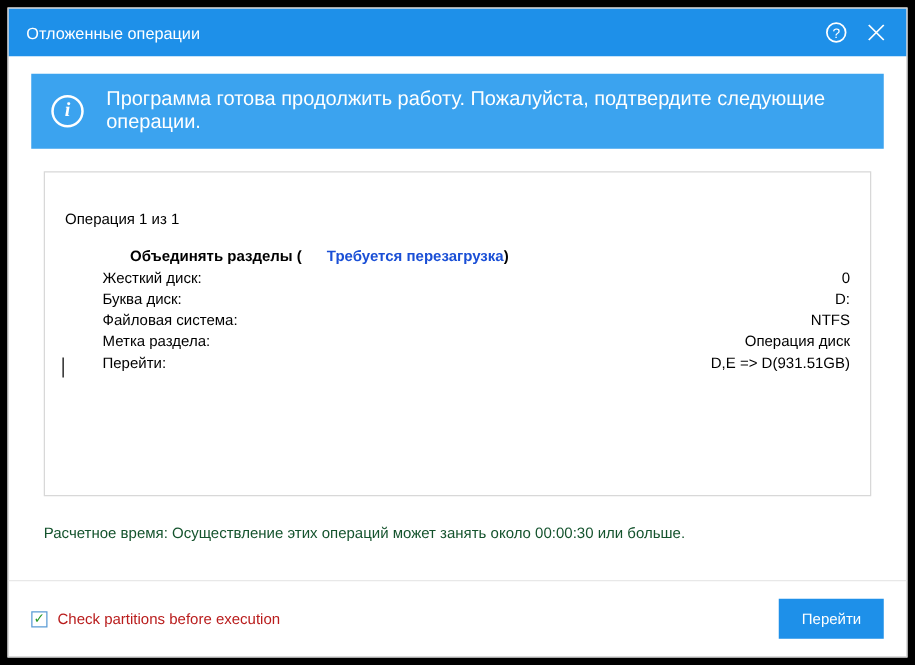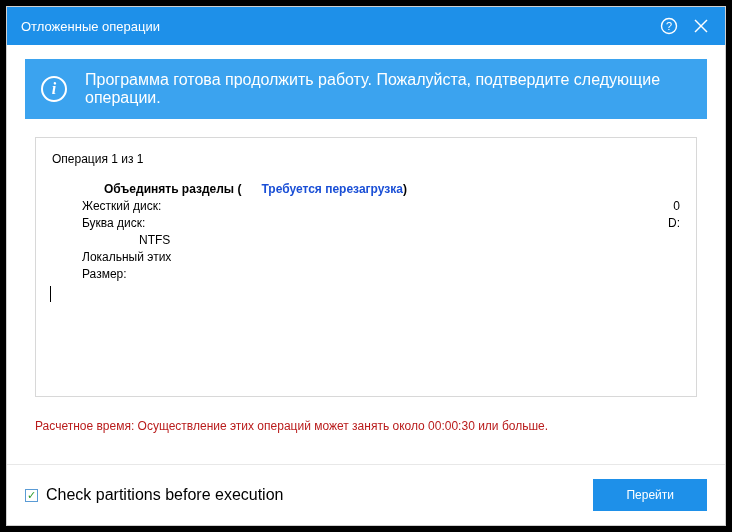--- a/index.html
+++ b/index.html
@@ -75,20 +75,21 @@
   margin: 18px 28px 0 28px;
   border: 1px solid #d8d8d8;
   padding: 14px 16px 14px 16px;
   height: 260px;
   font-size: 12px;
   color: #000;
   position: relative;
 }
 .op-counter {
   margin-bottom: 16px;
+  margin-top: 16px;
 }
 .op-title-row {
   margin-left: 4px;
 }
 .op-title {
   font-weight: bold;
   margin-left: 48px;
 }
 .op-title-paren {
   font-weight: bold;
@@ -115,21 +116,21 @@
   position: absolute;
   left: 14px;
   top: 148px;
   width: 1px;
   height: 16px;
   background: #000;
 }
 .estimate {
   margin: 22px 28px 0 28px;
   font-size: 12px;
-  color: #b91c1c;
+  color: #14532d;
 }
 .bottom-bar {
   margin-top: auto;
   border-top: 1px solid #e8e8e8;
   padding: 14px 18px;
   display: flex;
   align-items: center;
 }
 .checkbox-wrap {
   display: flex;
@@ -144,30 +145,30 @@
   align-items: center;
   justify-content: center;
   background: #fff;
 }
 .checkmark {
   color: #2a9a2a;
   font-size: 11px;
   line-height: 1;
 }
 .checkbox-label {
-  font-size: 16px;
-  color: #000000;
+  font-size: 12px;
+  color: #b91c1c;
 }
 .go-button {
   margin-left: auto;
   background: #1e90e9;
   color: #fff;
   font-size: 12px;
   border: none;
-  padding: 9px 33px;
+  padding: 9px 18px;
   cursor: pointer;
 }
 </style>
 </head>
 <body>
 
 <div class="outer-frame">
   <div class="inner-frame">
 
     <div class="titlebar">
@@ -199,27 +200,30 @@
       <div class="op-details">
         <div class="op-row">
           <span class="op-label">Жесткий диск:</span>
           <span class="op-value">0</span>
         </div>
         <div class="op-row">
           <span class="op-label">Буква диск:</span>
           <span class="op-value">D:</span>
         </div>
         <div class="op-row">
+          <span class="op-label">Файловая система:</span>
           <span class="op-value" style="margin-left:57px">NTFS</span>
         </div>
         <div class="op-row">
-          <span class="op-value">Локальный этих</span>
-        </div>
-        <div class="op-row">
-          <span class="op-label">Размер:</span>
+          <span class="op-label">Метка раздела:</span>
+          <span class="op-value">Операция диск</span>
+        </div>
+        <div class="op-row">
+          <span class="op-label">Перейти:</span>
+          <span class="op-value">D,E =&gt; D(931.51GB)</span>
         </div>
       </div>
       <div class="cursor-line"></div>
     </div>
 
     <div class="estimate">Расчетное время: Осуществление этих операций может занять около 00:00:30 или больше.</div>
 
     <div class="bottom-bar">
       <label class="checkbox-wrap">
         <span class="checkbox">

